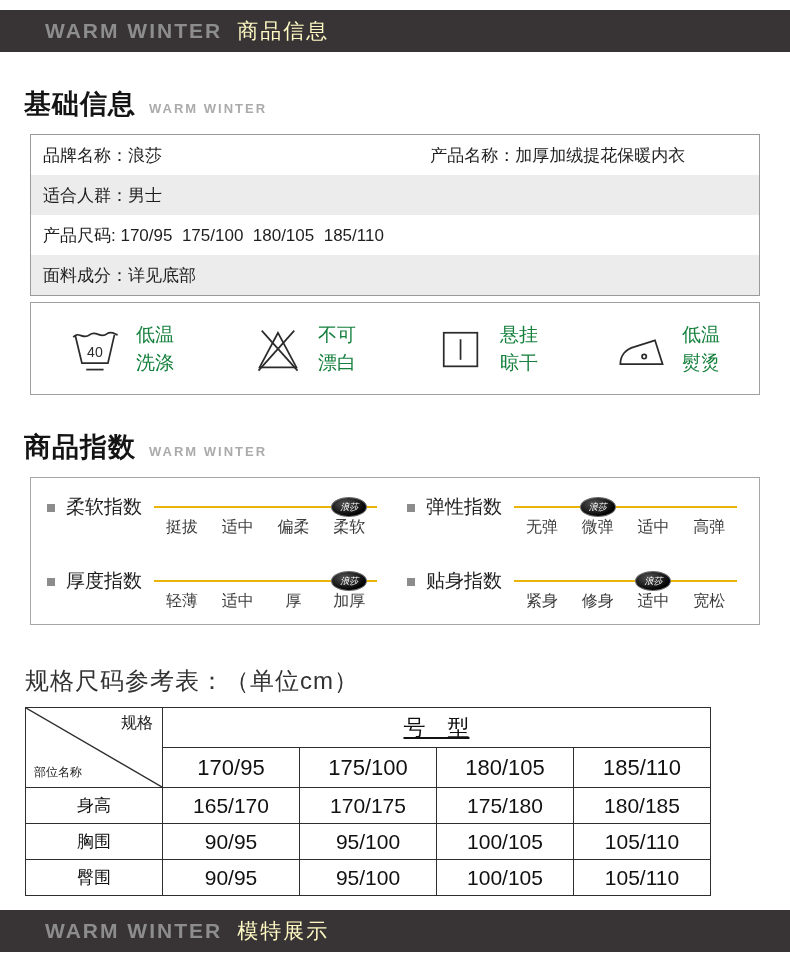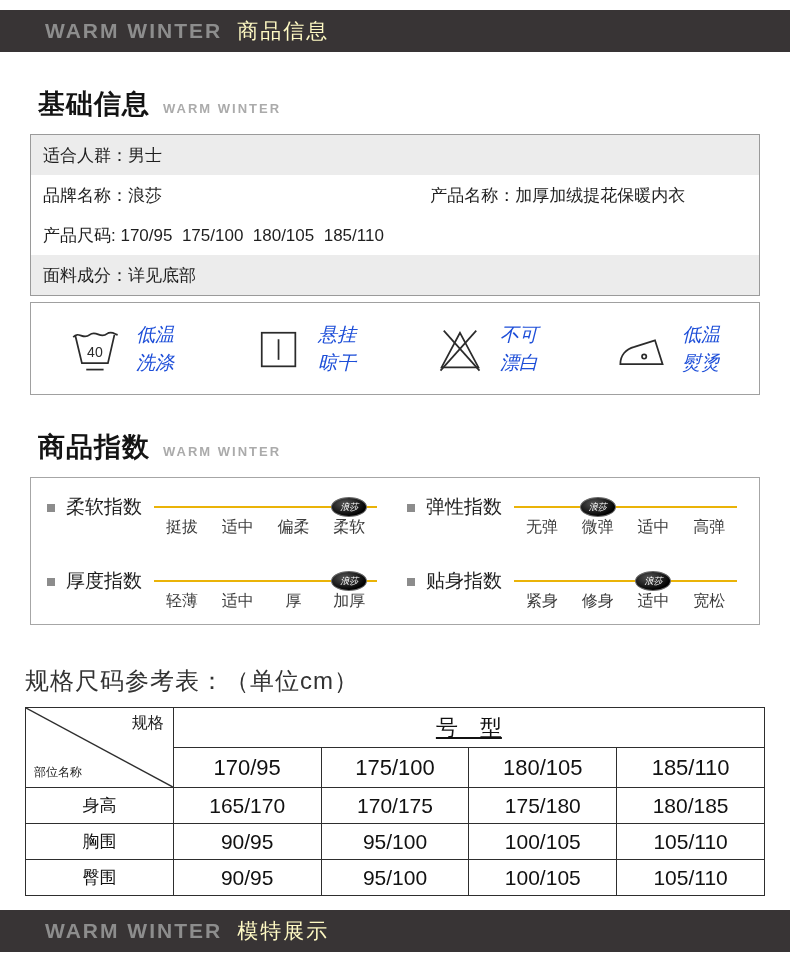--- a/index.html
+++ b/index.html
@@ -7,56 +7,56 @@
   .page { width:790px; height:962px; background:#fff; overflow:hidden; position:relative; }
 
   
   .bar { height:42px; background:#383435; display:flex; align-items:center; padding-left:45px; }
   .bar-top { margin-top:10px; }
   .bar-bottom { position:absolute; left:0; right:0; top:910px; }
   .bar .brand { color:#8d8d8d; font-size:21px; font-weight:bold; letter-spacing:2px; }
   .bar .bar-title { color:#fef9c3; font-size:21px; margin-left:15px; letter-spacing:2px; }
 
   
-  .sec-head { display:flex; align-items:baseline; margin:34px 0 12px 38px; }
+  .sec-head { display:flex; align-items:baseline; margin:34px 0 12px 24px; }
   .sec-head .h { font-size:27px; font-weight:bold; color:#141414; letter-spacing:1px; }
   .sec-head .sub { font-size:13px; font-weight:bold; color:#ababab; letter-spacing:2px; margin-left:13px; }
 
   
   .info-table { margin:0 30px; border:1px solid #9a9a9a; }
   .info-row { display:flex; height:40px; align-items:center; padding:0 12px; font-size:17px; color:#1f1f1f; white-space:pre-wrap; }
   .info-row.shaded { background:#ececec; }
   .cell-wide { width:55%; }
   .cell-rest { flex:1; }
 
   
   .care-panel { margin:6px 30px 0; border:1px solid #a0a0a0; height:93px; display:flex; align-items:center; }
   .care-item { flex:1; display:flex; align-items:center; justify-content:center; gap:14px; }
   .care-item svg { width:52px; height:52px; stroke:#2b2b2b; stroke-width:1.6; fill:none; }
   .care-item svg text { stroke:none; fill:#2b2b2b; font-family:"Liberation Sans",sans-serif; }
-  .care-label { font-size:19px; color:#1d4ed8; line-height:1.45;font-style:italic; }
+  .care-label { font-size:19px; color:#15803d; line-height:1.45; }
 
   
   .idx-panel { margin:8px 30px 0; border:1px solid #a6a6a6; padding:16px 22px 12px 16px;
                display:grid; grid-template-columns:1fr 1fr; column-gap:44px; row-gap:22px;gap:30px; }
   .idx-item { display:flex; align-items:flex-start; }
   .idx-bullet { width:8px; height:8px; background:#8c8c8c; margin-top:10px; flex:none; }
   .idx-label { font-size:19px; color:#1d1d1d; margin:0 12px 0 11px; white-space:nowrap; }
   .idx-slider { flex:1; position:relative; padding-top:12px; }
   .idx-line { position:relative; height:2px; background:#eab308; }
   .idx-marker { position:absolute; top:50%; transform:translate(-50%,-50%); width:36px; height:20px;
                 border-radius:50%; background:radial-gradient(ellipse at 38% 32%, #555 0%, #000 72%);
                 border:1px solid #6b6b6b; color:#fff; font-size:9px; font-style:italic;
                 display:flex; align-items:center; justify-content:center; } .pos-1{left:37.5%} .pos-2{left:62.5%} .pos-3{left:87.5%}
   .idx-scale { display:flex; margin-top:9px; }
   .idx-scale span { flex:1; text-align:center; font-size:16px; color:#3d3d3d; }
 
   
   .size-title { margin:40px 0 10px 25px; font-size:24px; color:#333; font-weight:500; letter-spacing:1px; }
-  table.size { margin:0 25px; width:740px; border-collapse:collapse; table-layout:fixed; }
+  table.size { margin:0 25px; width:686px; border-collapse:collapse; table-layout:fixed; }
   table.size td { border:1px solid #2e2e2e; text-align:center; color:#111; }
   td.corner { position:relative; padding:0; }
   .corner svg { position:absolute; inset:0; width:100%; height:100%; }
   .corner .c-top { position:absolute; top:5px; right:9px; font-size:16px; color:#222; }
   .corner .c-bottom { position:absolute; bottom:6px; left:8px; font-size:12px; color:#222; }
   .span-head { font-size:22px; height:40px;text-decoration:underline; }
   .col-head { font-size:22px; height:40px; }
   .row-label { font-size:17px; height:36px; }
   .val { font-size:21px; height:36px; }
 </style>
@@ -69,26 +69,26 @@
     <span class="brand">WARM WINTER</span>
     <span class="bar-title">商品信息</span>
   </div>
 
   <div class="sec-head">
     <span class="h">基础信息</span>
     <span class="sub">WARM WINTER</span>
   </div>
 
   <div class="info-table">
-    <div class="info-row shaded">
-      <span>适合人群：男士</span>
-    </div>
     <div class="info-row">
       <span class="cell-wide">品牌名称：浪莎</span>
       <span class="cell-rest">产品名称：加厚加绒提花保暖内衣</span>
+    </div>
+    <div class="info-row shaded">
+      <span>适合人群：男士</span>
     </div>
     <div class="info-row">
       <span>产品尺码: 170/95  175/100  180/105  185/110</span>
     </div>
     <div class="info-row shaded">
       <span>面料成分：详见底部</span>
     </div>
   </div>
 
   <div class="care-panel">
@@ -99,37 +99,37 @@
         <text x="23" y="31" font-size="13" text-anchor="middle">40</text>
         <line x1="15" y1="43" x2="31" y2="43"></line>
       </svg>
       <div class="care-label">
         <div>低温</div>
         <div>洗涤</div>
       </div>
     </div>
     <div class="care-item">
       <svg viewBox="0 0 48 48">
-        <rect x="9" y="9" width="31" height="31"></rect>
-        <line x1="24.5" y1="15" x2="24.5" y2="34"></line>
-      </svg>
-      <div class="care-label">
-        <div>悬挂</div>
-        <div>晾干</div>
-      </div>
-    </div>
-    <div class="care-item">
-      <svg viewBox="0 0 48 48">
         <path d="M24 9 L7 41 L41 41 Z"></path>
         <line x1="9" y1="7" x2="42" y2="44"></line>
         <line x1="39" y1="7" x2="6" y2="44"></line>
       </svg>
       <div class="care-label">
         <div>不可</div>
         <div>漂白</div>
+      </div>
+    </div>
+    <div class="care-item">
+      <svg viewBox="0 0 48 48">
+        <rect x="9" y="9" width="31" height="31"></rect>
+        <line x1="24.5" y1="15" x2="24.5" y2="34"></line>
+      </svg>
+      <div class="care-label">
+        <div>悬挂</div>
+        <div>晾干</div>
       </div>
     </div>
     <div class="care-item">
       <svg viewBox="0 0 48 48">
         <path d="M4 38 C4 30 9 24 17 22 L36 16 L43 38 Z"></path>
         <circle cx="26" cy="31" r="2"></circle>
       </svg>
       <div class="care-label">
         <div>低温</div>
         <div>熨烫</div>

